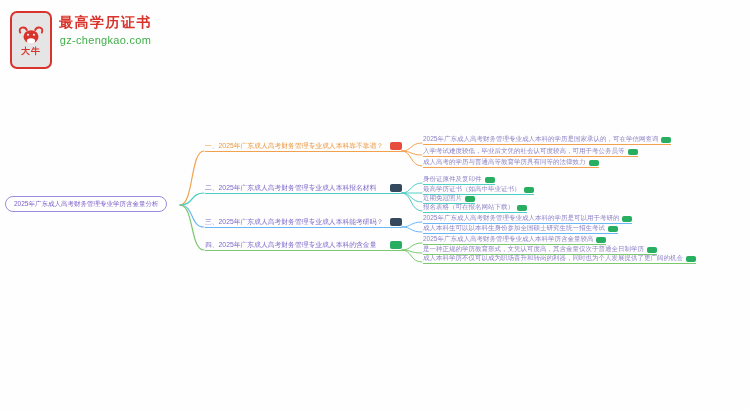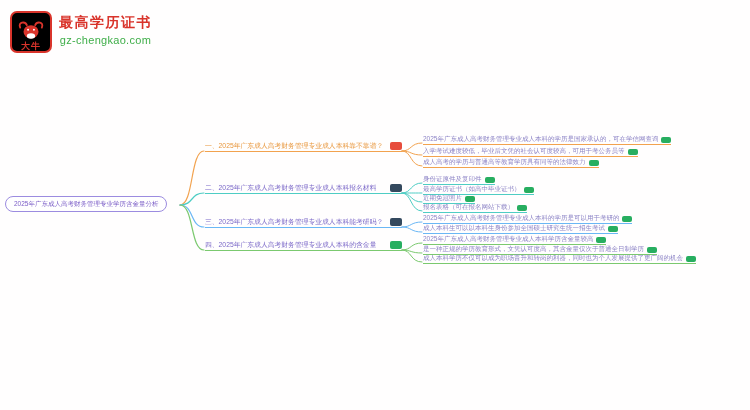--- a/index.html
+++ b/index.html
@@ -1,21 +1,21 @@
 <!DOCTYPE html>
 <html><head>
 <meta charset="utf-8">
 <style>
   html,body{margin:0;padding:0;background:#fff;}
   .stage{position:relative;width:750px;height:410px;background:#fffefe;font-family:"Liberation Sans",sans-serif;overflow:hidden;}
 
   
   .logo{position:absolute;left:10px;top:11px;display:flex;gap:7px;align-items:flex-start;}
-  .logo-box{width:42px;height:42px;border:2px solid #d9342b;border-radius:7px;box-sizing:border-box;
-            display:flex;flex-direction:column;align-items:center;justify-content:flex-end;background:#000000;}
+  .logo-box{width:42px;height:58px;border:2px solid #d9342b;border-radius:7px;box-sizing:border-box;
+            display:flex;flex-direction:column;align-items:center;justify-content:center;background:#e5e5e5;}
   .logo-cn{font-size:9px;font-weight:bold;color:#d9342b;line-height:9px;letter-spacing:1px;}
   .logo-text .t{font-size:14px;font-weight:bold;color:#d9342b;letter-spacing:1.5px;line-height:16px;margin-top:3px;}
   .logo-text .d{font-size:11px;color:#3fae49;margin-top:4px;letter-spacing:.3px;text-align:center;}
 
   
   #links{position:absolute;left:0;top:0;}
 
   
   .node-root{position:absolute;left:5px;top:196px;border:1.5px solid #9c8ce0;border-radius:10px;
              padding:3px 8px;font-size:6.5px;line-height:8px;color:#7b5ec7;background:#fff;white-space:nowrap;}

